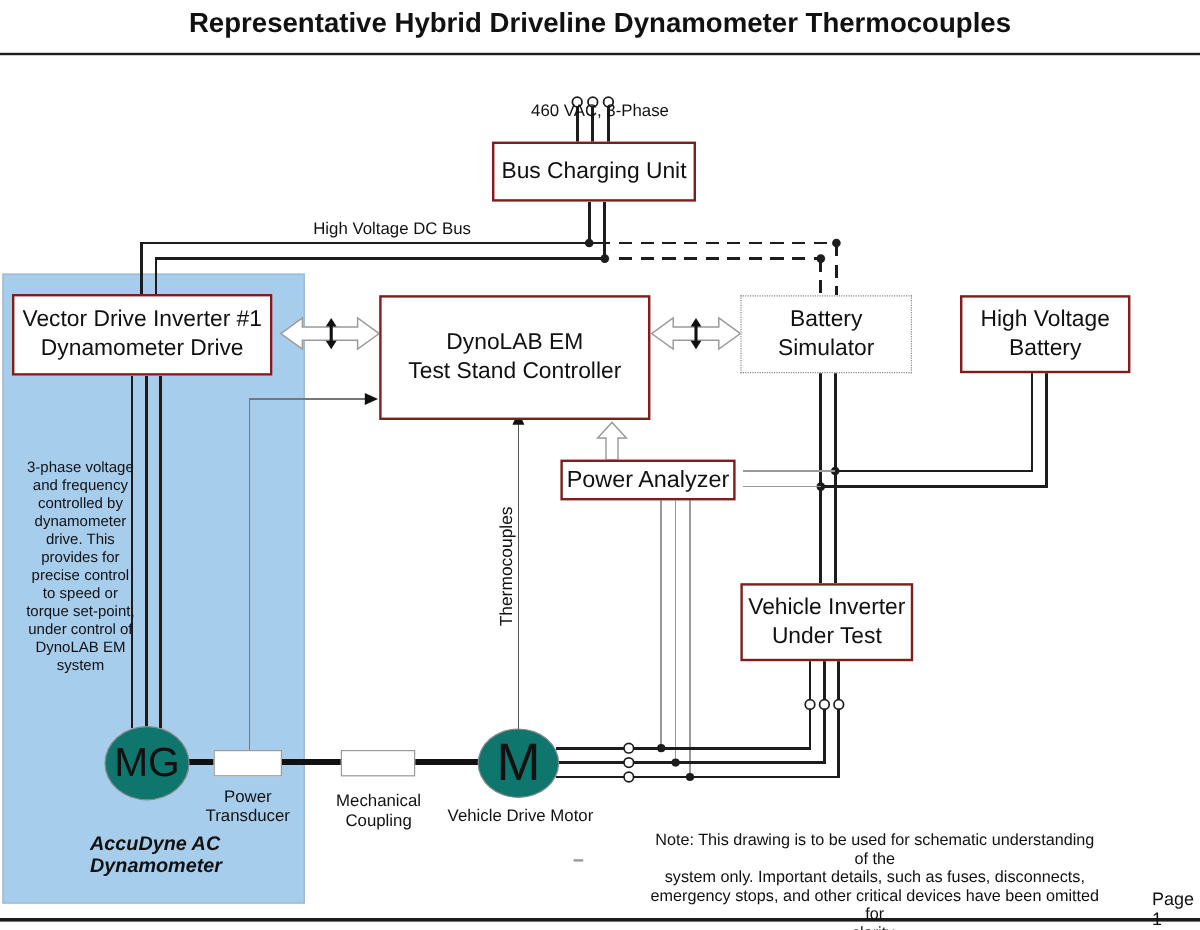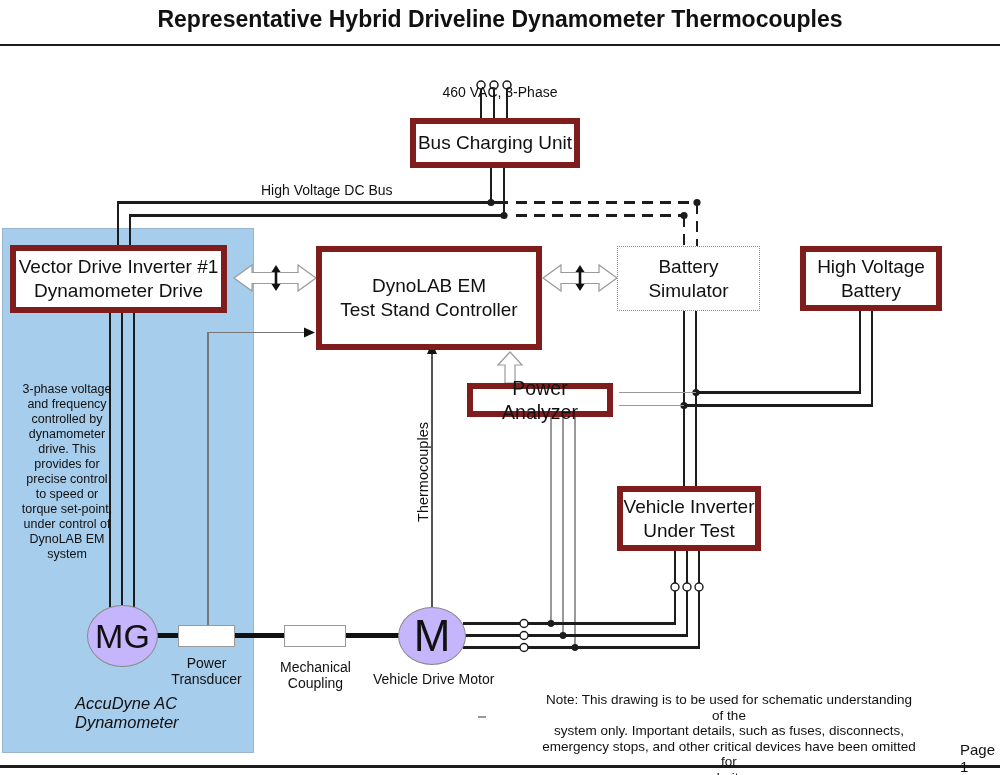--- a/index.html
+++ b/index.html
@@ -3,34 +3,34 @@
 <meta charset="utf-8">
 <style>
   html,body{margin:0;padding:0;background:#fff;}
   .stage{position:relative;width:1000px;height:775px;background:#ffffff;overflow:hidden;
          font-family:"Liberation Sans",sans-serif;color:#111;}
   .rule{position:absolute;left:0;width:1000px;background:#1c1c1c;}
   .title{position:absolute;left:0;top:6px;width:1000px;text-align:center;
          font-size:23px;font-weight:bold;letter-spacing:0px;}
   .region{position:absolute;left:2px;top:228px;width:252px;height:525px;
           background:#a7cdec;border:1px solid #9ab6cf;box-sizing:border-box;}
-  .box{position:absolute;background:#fff;border:6px solid #7f1d1d;box-sizing:border-box;
+  .box{position:absolute;background:#fff;border:2px solid #7f1d1d;box-sizing:border-box;
        display:flex;align-items:center;justify-content:center;text-align:center;
        font-size:19px;line-height:24px;white-space:pre-line;}
   .box.dotted{border:1px dotted #8a8a8a;}
   .smallrect{position:absolute;background:#fff;border:1px solid #9a9a9a;box-sizing:border-box;}
-  .circle{position:absolute;background:#c4b5fd;border:1px solid #8a8a8a;border-radius:50%;
+  .circle{position:absolute;background:#0f766e;border:1px solid #8a8a8a;border-radius:50%;
           display:flex;align-items:center;justify-content:center;box-sizing:border-box;}
   .lbl{position:absolute;white-space:pre-line;font-size:14px;line-height:16px;}
   .ctr{text-align:center;}
   svg.wires{position:absolute;left:0;top:0;}
   .bluenote{position:absolute;left:6px;top:382px;width:122px;text-align:center;
             font-size:12.5px;line-height:15px;white-space:pre-line;}
   .accudyne{position:absolute;left:75px;top:694px;font-size:16.5px;line-height:19px;
-            font-weight:normal;font-style:italic;white-space:pre-line;}
+            font-weight:bold;font-style:italic;white-space:pre-line;}
   .note{position:absolute;left:540px;top:692px;width:378px;text-align:center;
         font-size:13.5px;line-height:15.5px;white-space:pre-line;}
   .page{position:absolute;left:944px;top:741px;font-size:15px;margin-left:16px;}
   .thermo{position:absolute;left:423px;top:472px;transform:translate(-50%,-50%) rotate(-90deg);
           white-space:nowrap;font-size:14.5px;}
   .straymark{position:absolute;left:478px;top:716px;width:8px;height:2px;background:#9a9a9a;}
 </style>
 </head>
 <body>
 

